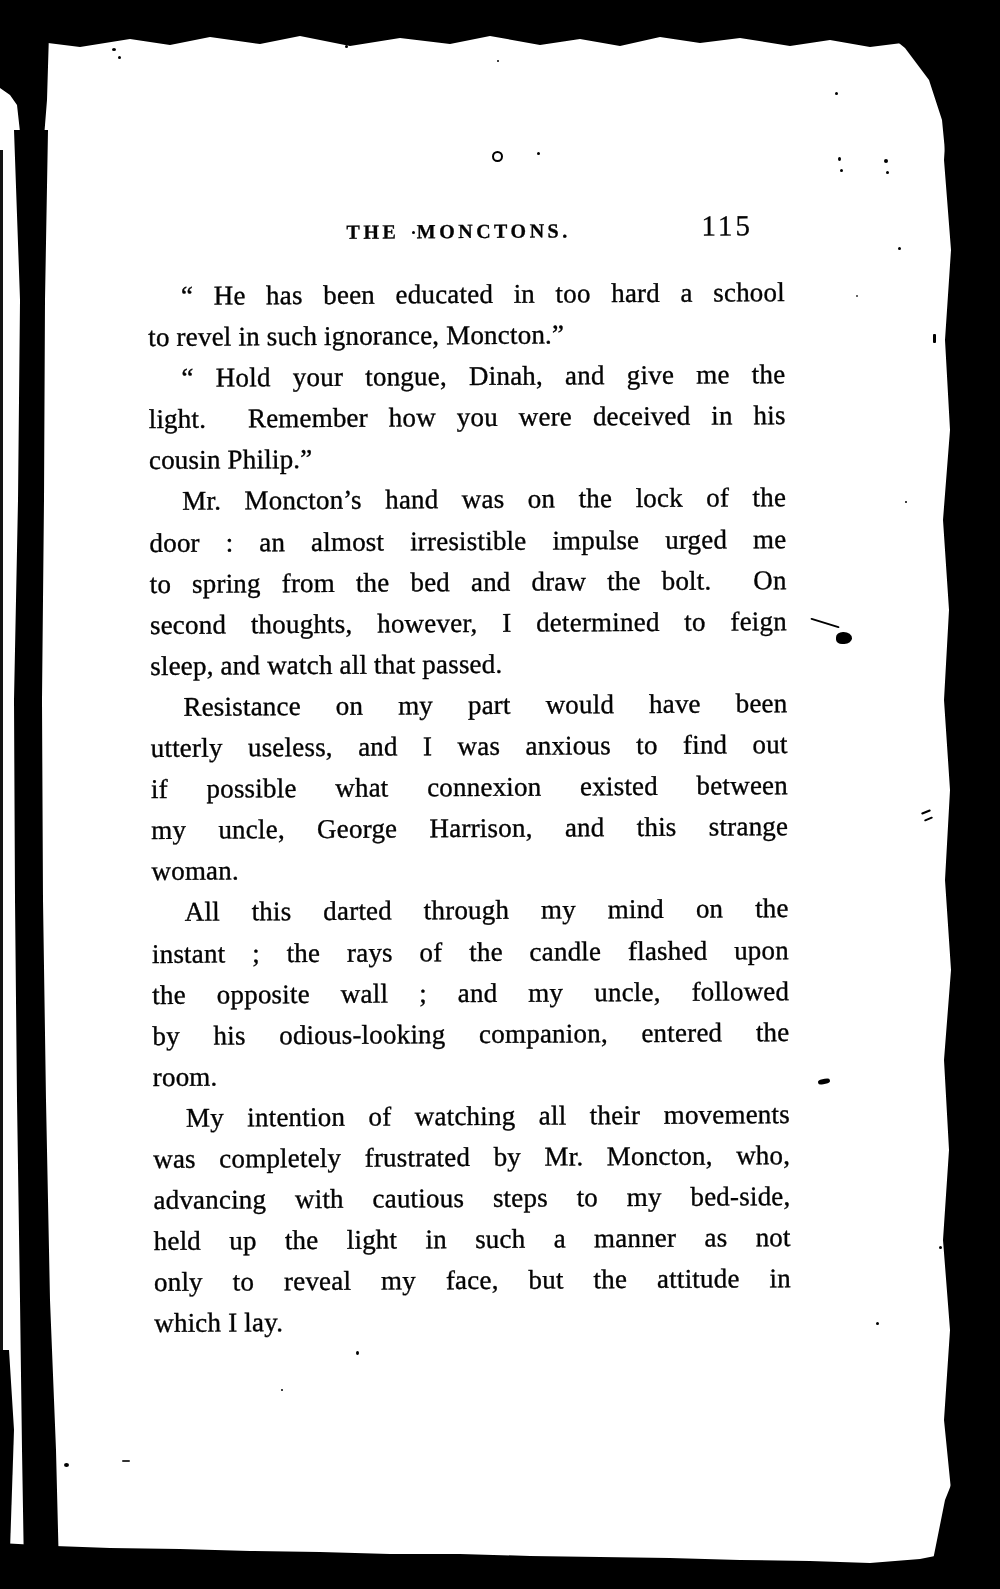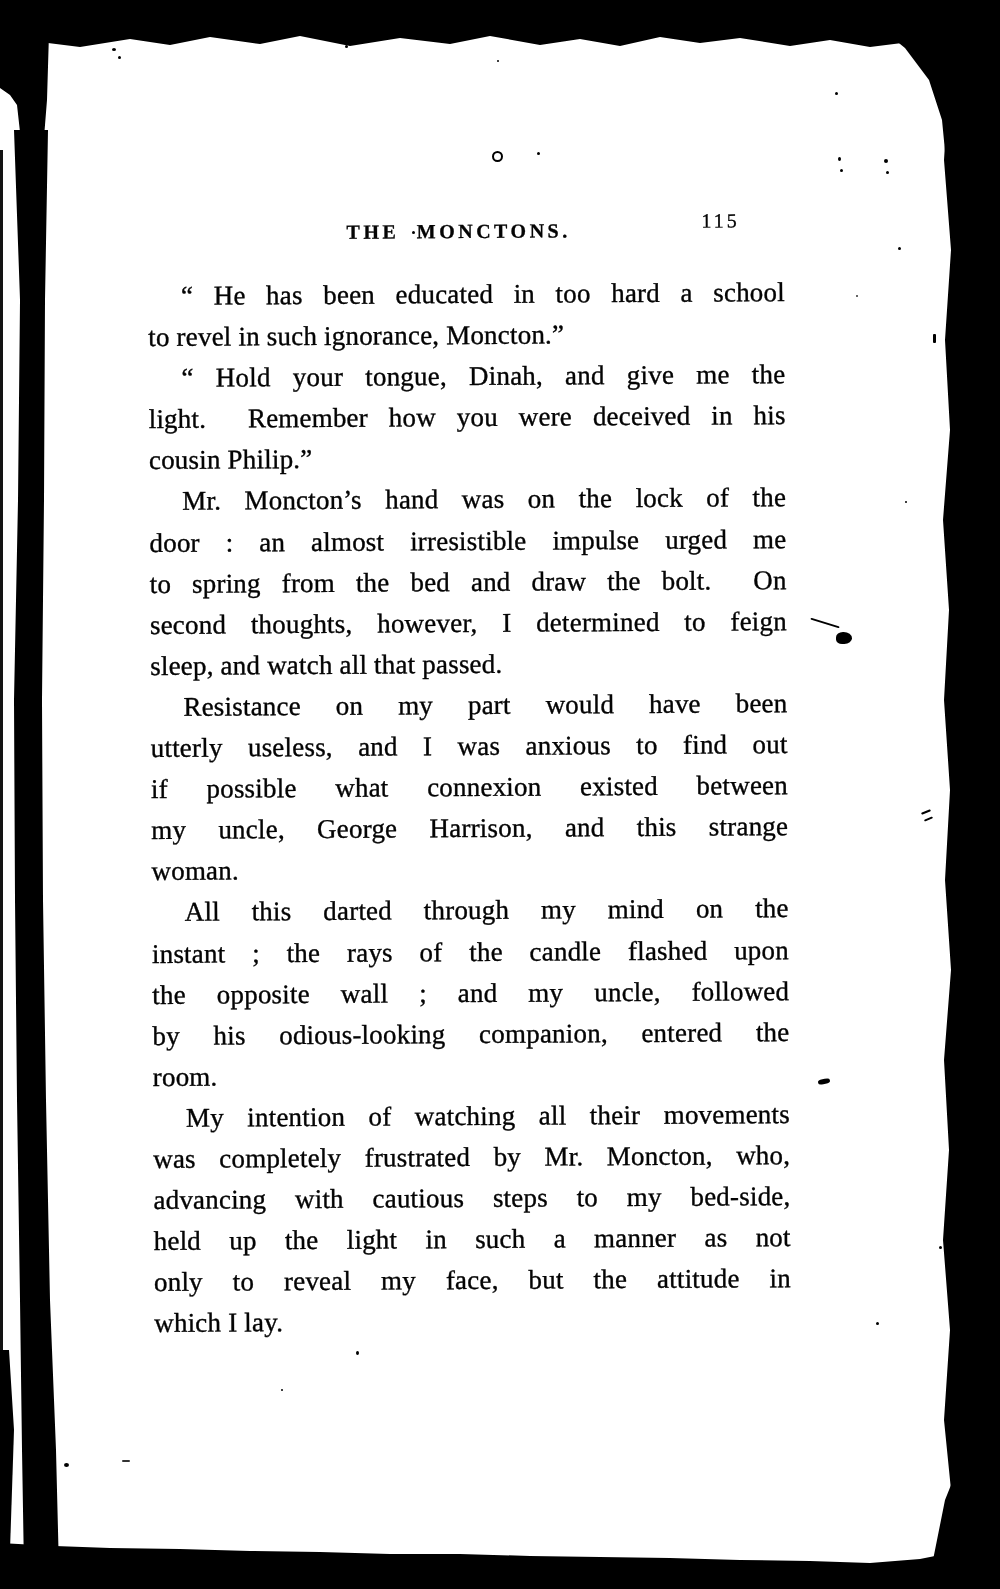--- a/index.html
+++ b/index.html
@@ -28,21 +28,21 @@
   .wedge-bl{left:0;top:1350px;width:14px;height:200px;
     clip-path:polygon(0px 0px,9px 0px,14px 80px,10px 200px,0px 200px);}
 
   
   .text-layer{position:absolute;left:0;top:0;width:1000px;height:1589px;
     transform:rotate(-0.35deg);transform-origin:469px 800px;}
   .header-title{position:absolute;left:350px;top:220px;
     font-size:20px;font-weight:bold;letter-spacing:3.5px;word-spacing:9px;
     -webkit-text-stroke:0.3px #000;}
   .page-number{position:absolute;left:705px;top:211px;
-    font-size:20px;letter-spacing:3px;-webkit-text-stroke:0.3px #000;}
+    font-size:29px;letter-spacing:3px;-webkit-text-stroke:0.3px #000;}
   .body-text{position:absolute;left:151px;top:274px;width:637px;
     font-size:27px;letter-spacing:0.2px;-webkit-text-stroke:0.35px #000;}
   .para{margin:0;}
   .line{height:41.1px;line-height:41.1px;}
   .line.just{text-align:justify;text-align-last:justify;}
   .line.ind{padding-left:33px;}
 
   
   .speck{position:absolute;background:#000;border-radius:50%;}
   .bar{position:absolute;background:#000;border-radius:1px;}

